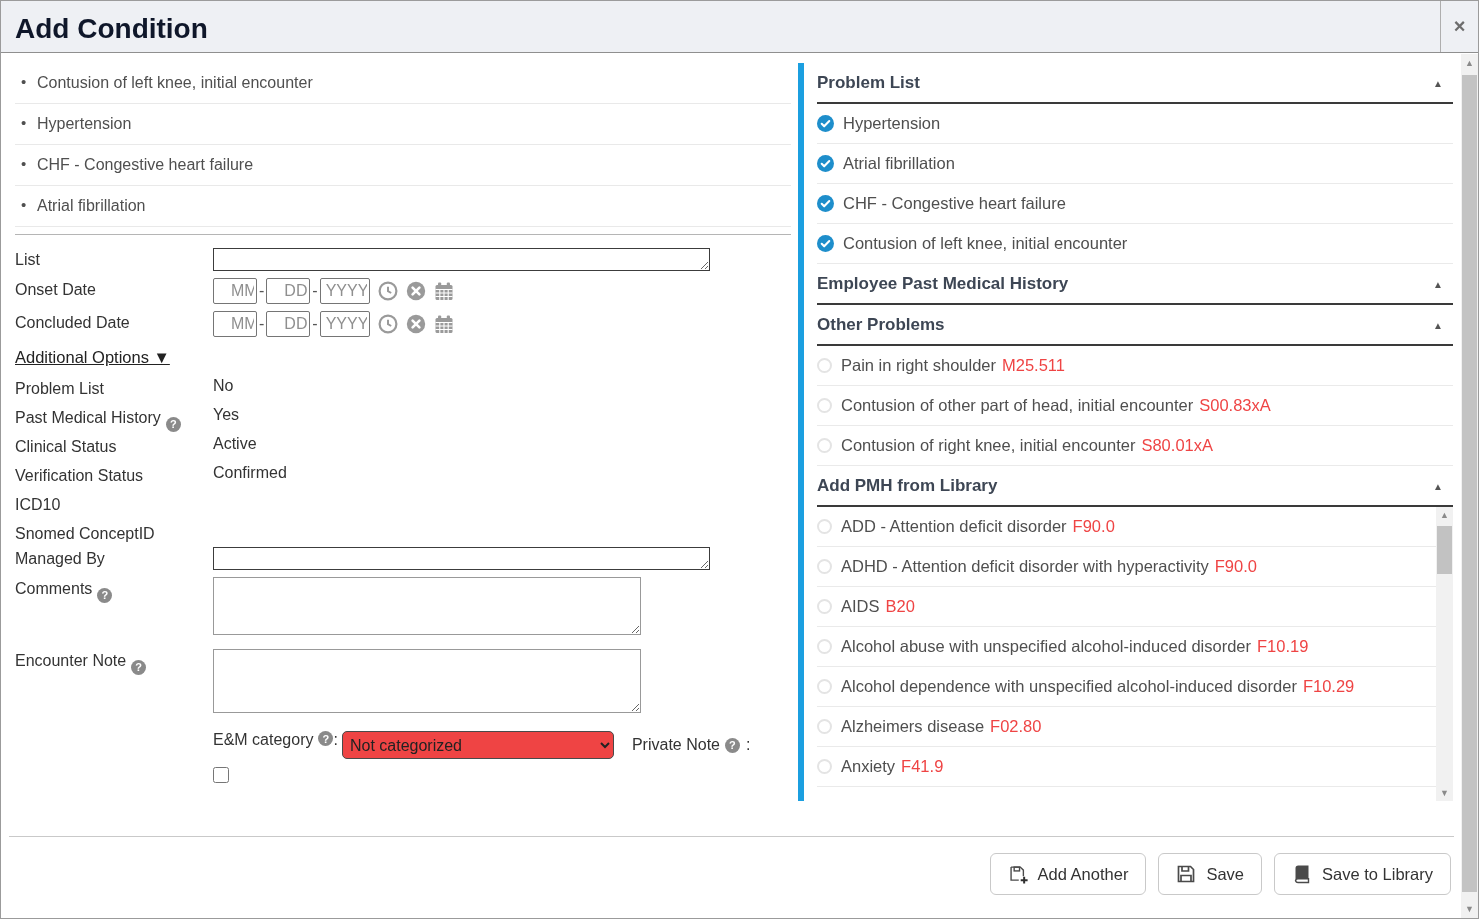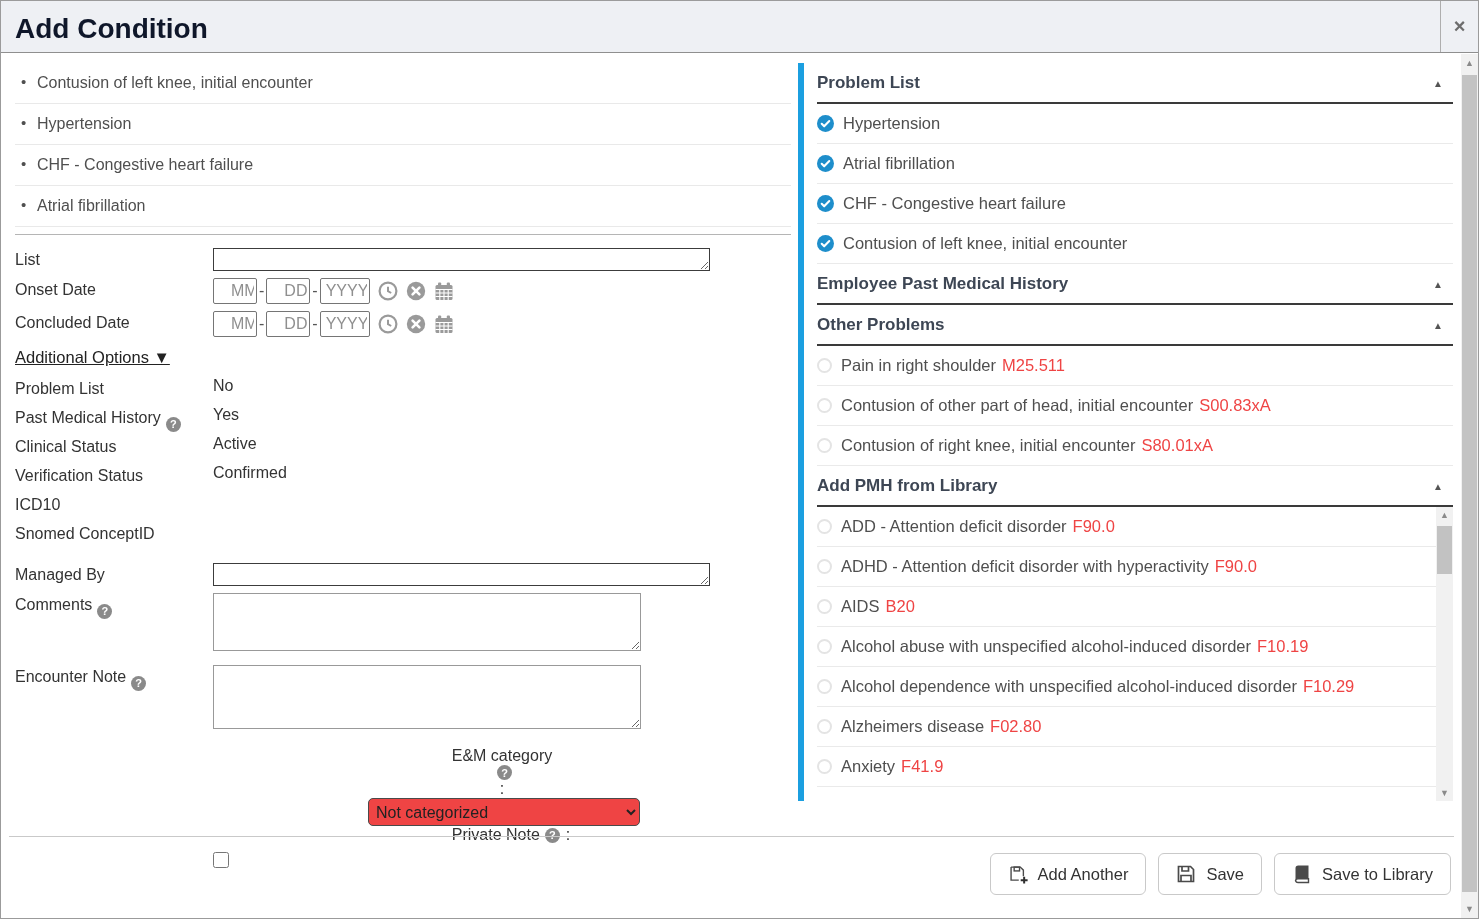--- a/index.html
+++ b/index.html
@@ -36,21 +36,21 @@
   .date-box.yyyy { width:50px; }
   .date-sep { margin:0 2px; color:#555; }
   .date-icon { margin-left:8px; display:inline-flex; }
   .date-icon svg { width:20px; height:20px; }
 
   .add-options { color:#222; text-decoration:underline; font-size:16.5px; cursor:pointer; display:inline-block; margin:4px 17px 6px 0;text-align:right; }
 
   .help { display:inline-flex; width:15px; height:15px; border-radius:50%; background:#8a8a8a; color:#fff; font-size:11px; font-weight:bold; align-items:center; justify-content:center; margin-left:5px; flex:none; position:relative; top:4px; }
   .srow .help, .inline .help { top:5px; }
 
-  .em-row { display:flex; align-items:center; margin-left:198px; margin-top:18px;flex-direction:column; }
+  .em-row { display:flex; margin-left:198px; margin-top:18px; }
   .em-select { width:272px; height:28px; font-family:inherit; font-size:16px; border:1px solid #4a4a4a; border-radius:5px; background:#ef4444; color:#222; margin-left:4px; padding:0 3px; }
   .private-note { display:flex; align-items:center; margin-left:18px; }
   .pn-colon { margin-left:6px; }
   .cb-row { margin-left:198px; margin-top:8px; }
   .cb-row input { width:16px; height:16px; margin:0; }
 
   
   .right-panel { position:absolute; left:797px; top:62px; width:655px; border-left:6px solid #1b9fe0; padding-left:13px; }
   .sec-header { display:flex; justify-content:space-between; align-items:center; font-size:17px; font-weight:bold; color:#3d4654; padding:10px 10px 9px 0; border-bottom:2px solid #3a3a3a; cursor:pointer; }
   .sec-header .arrow { font-size:10px; color:#555; }
@@ -189,21 +189,21 @@
         <div class="flabel">Verification Status</div>
         <div class="sval">Confirmed</div>
       </div>
       <div class="srow">
         <div class="flabel">ICD10</div>
       </div>
       <div class="srow">
         <div class="flabel">Snomed ConceptID</div>
       </div>
 
-      <div class="frow" style="margin-top:16px;">
+      <div class="frow" style="margin-top:0;">
         <div class="flabel">Managed By</div>
         <textarea class="input-line" rows="1" style=""></textarea>
       </div>
 
       <div class="frow">
         <div class="flabel inline"><span>Comments</span><span class="help">?</span></div>
         <textarea class="ta comments" style=""></textarea>
       </div>
 
       <div class="frow" style="margin-top:14px;">

